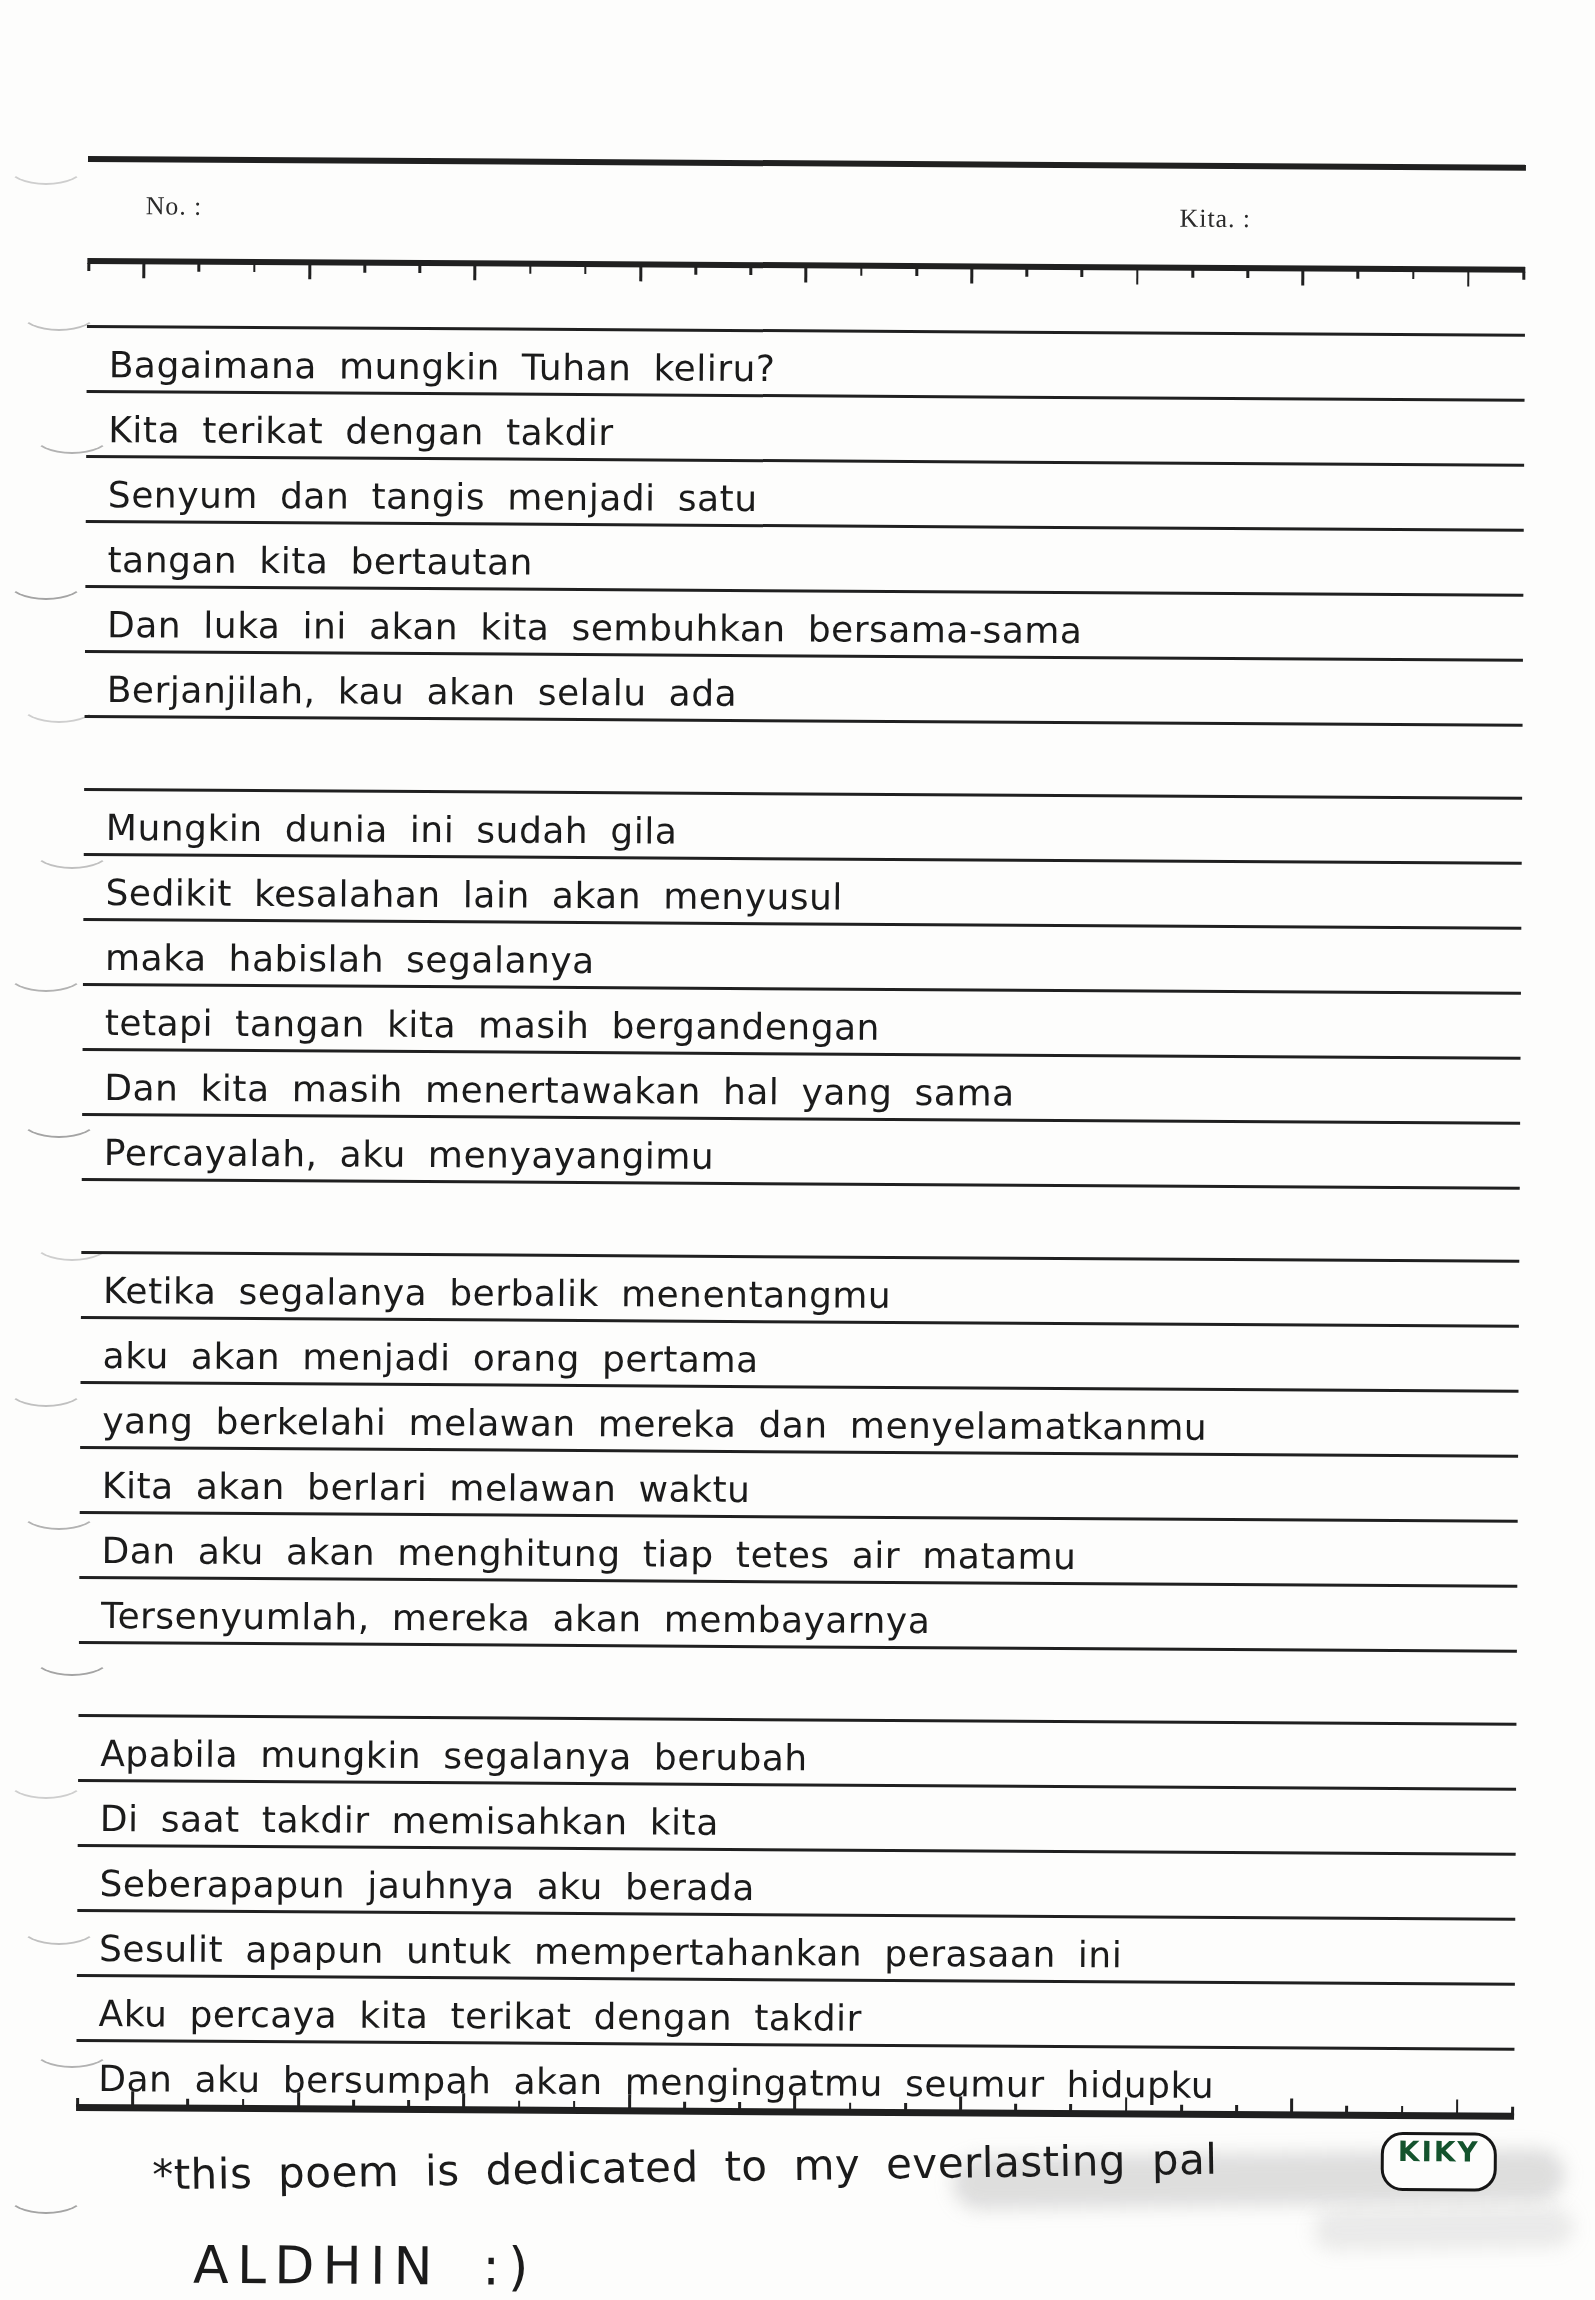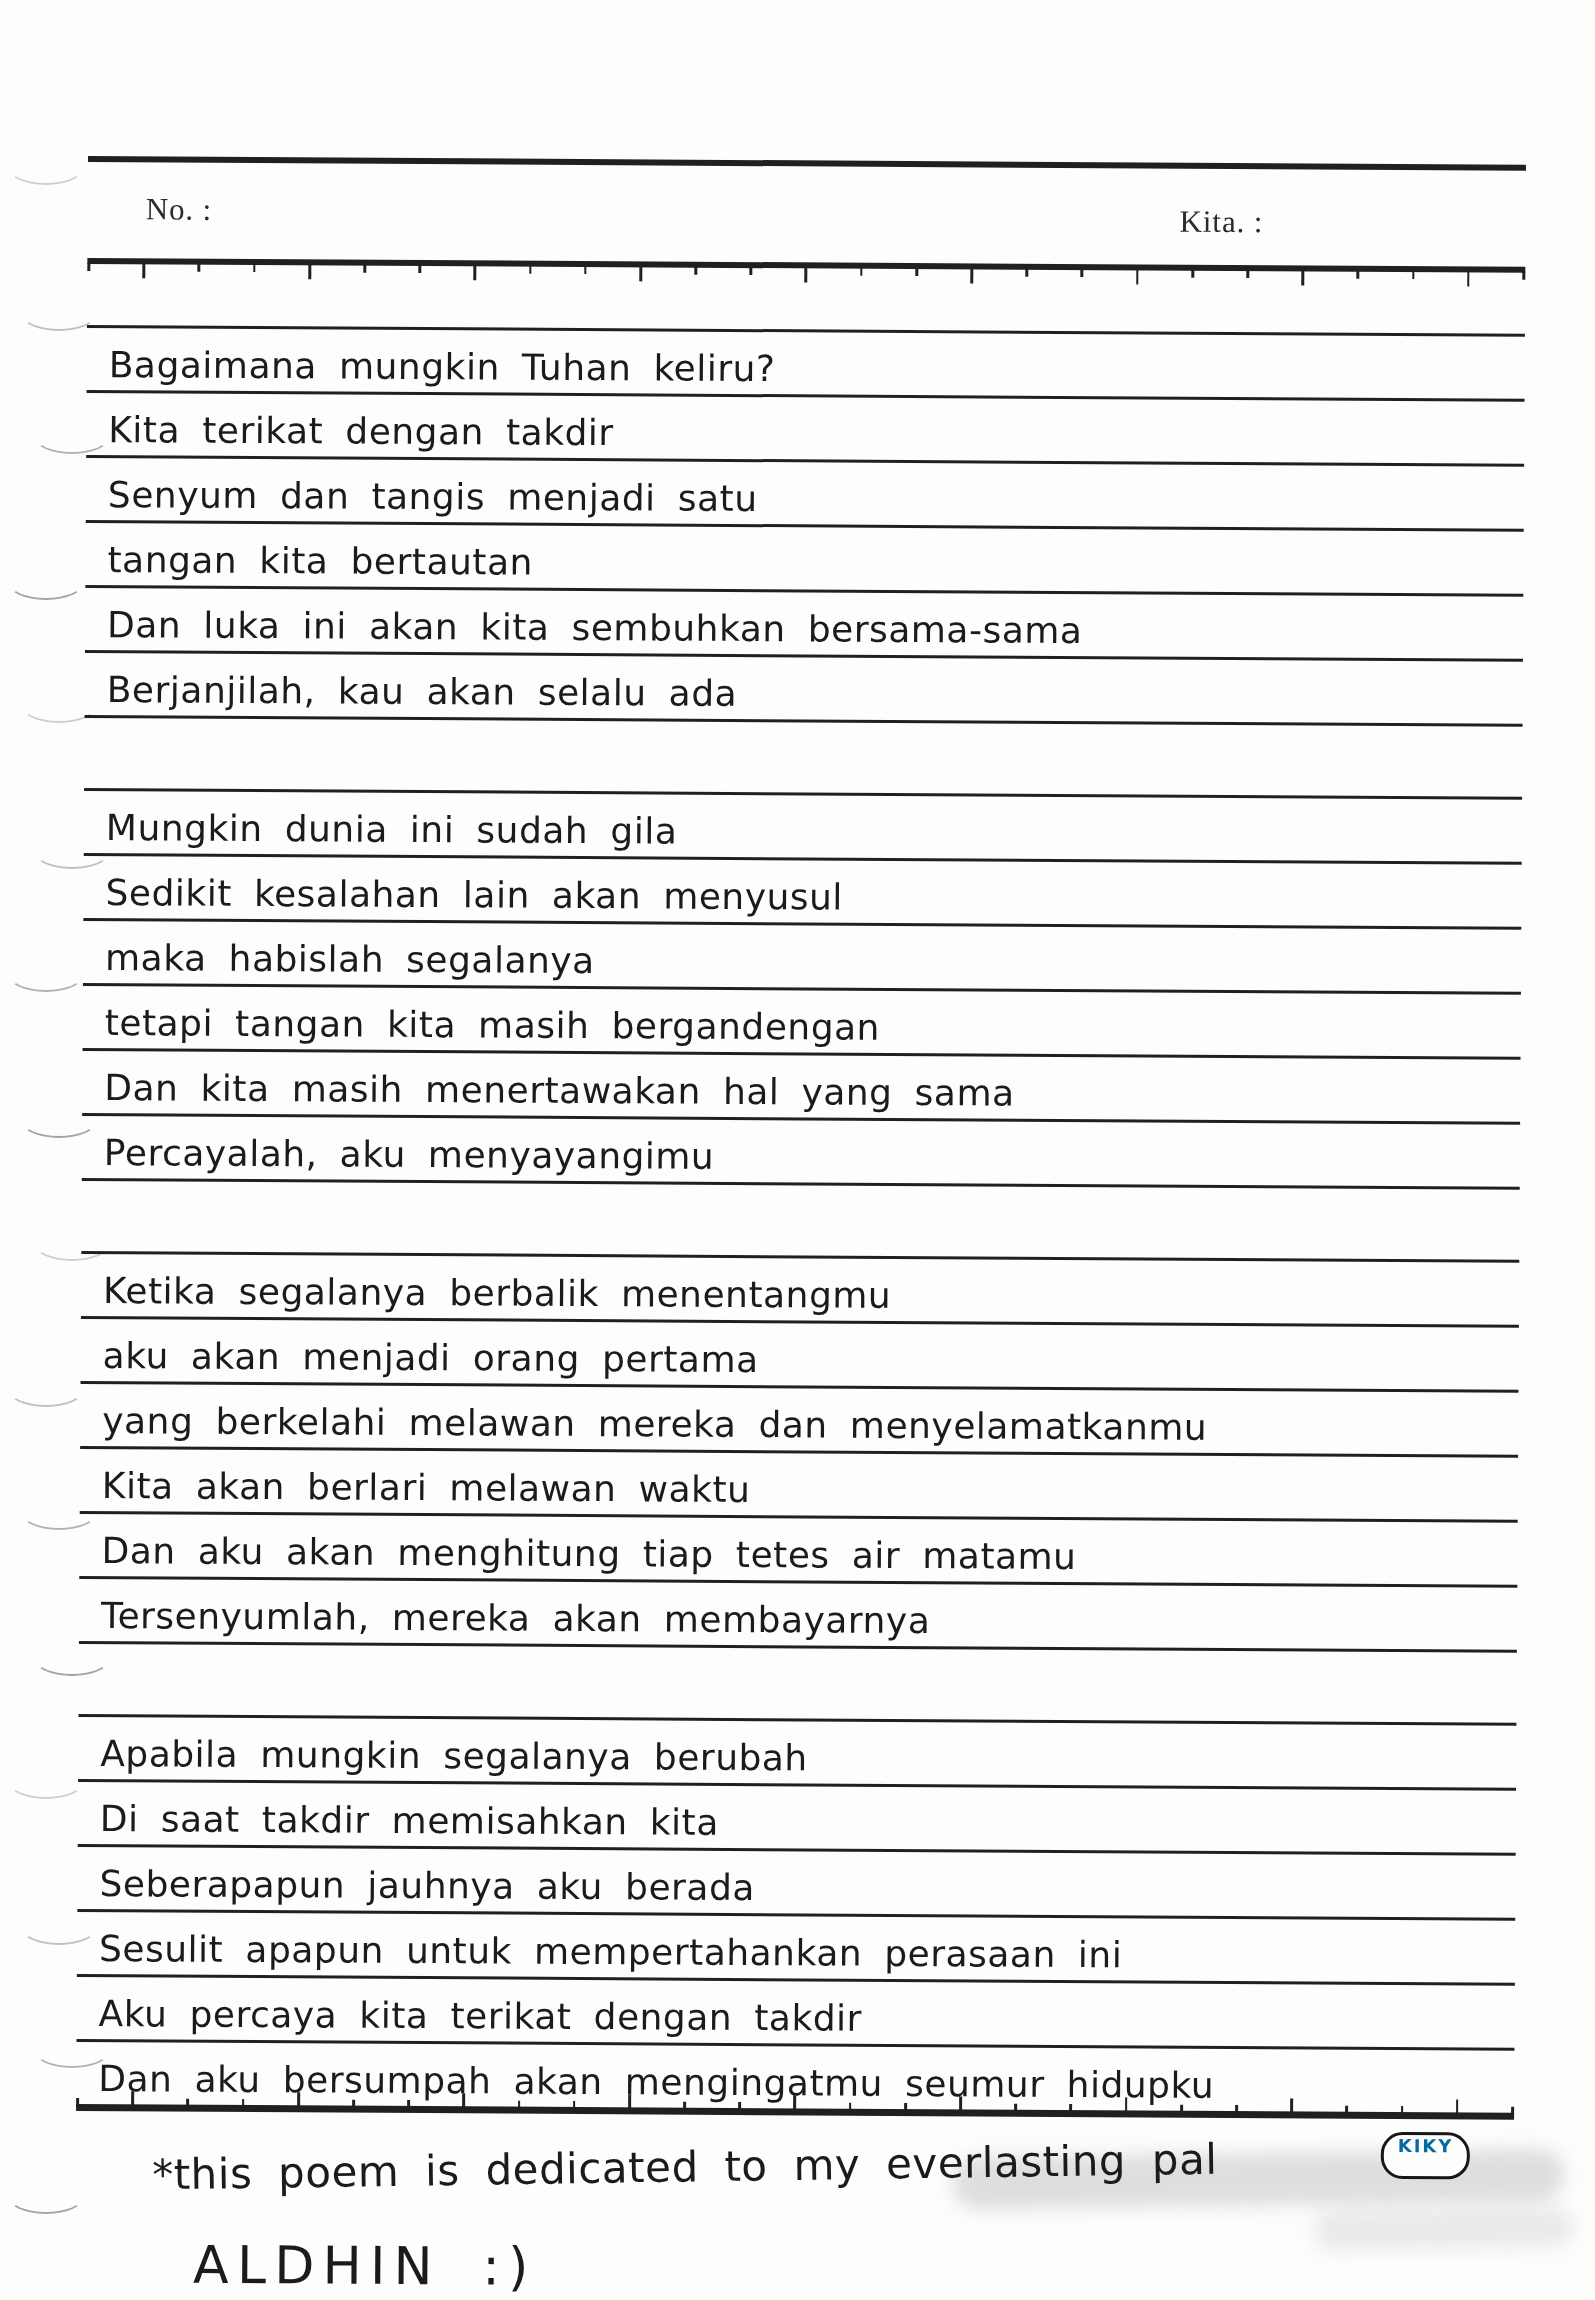--- a/index.html
+++ b/index.html
@@ -22,21 +22,21 @@
     transform-origin:88px 158px;
   }
   
   .rule{position:absolute;left:88px;width:1438px;background:var(--rule);}
   .rule.top{top:156px;height:5.6px;}
   .rule.mid{top:258px;height:5.6px;}
   .rule.bottom{top:2105px;height:5.6px;}
   .hdr-label{
     position:absolute;
     font-family:"Liberation Serif", serif;
-    font-size:31px;color:#2b2b2b;
+    font-size:26px;color:#2b2b2b;
     letter-spacing:0.9px;
   }
   #no-label{left:146px;top:191px;}
   #date-label{left:1180px;top:197px;}
   
   .ticks{
     position:absolute;left:88px;width:1438px;height:16px;
     display:flex;justify-content:space-between;
   }
   .ticks.down{top:263px;align-items:flex-start;}
@@ -55,22 +55,22 @@
   .hw{
     font-size:36px;color:var(--ink);
     letter-spacing:0.5px;word-spacing:10.2px;
     white-space:nowrap;
   }
   
   .kiky{
     position:absolute;left:1393px;top:2124px;
     border:3.7px solid #161616;border-radius:22px;
     padding:0px 14px 20px;
-    font-size:18px;font-weight:600;letter-spacing:1.9px;
-    color:#0369a1;background:var(--paper);
+    font-size:28px;font-weight:600;letter-spacing:1.9px;
+    color:#14532d;background:var(--paper);
   }
   .dedication{
     position:absolute;left:165px;top:2150px;
     font-size:42px;color:var(--ink);
     letter-spacing:0.5px;word-spacing:12px;
     transform:rotate(-1.2deg);transform-origin:left bottom;
     white-space:nowrap;
   }
   .signature{
     position:absolute;left:206px;top:2234px;

